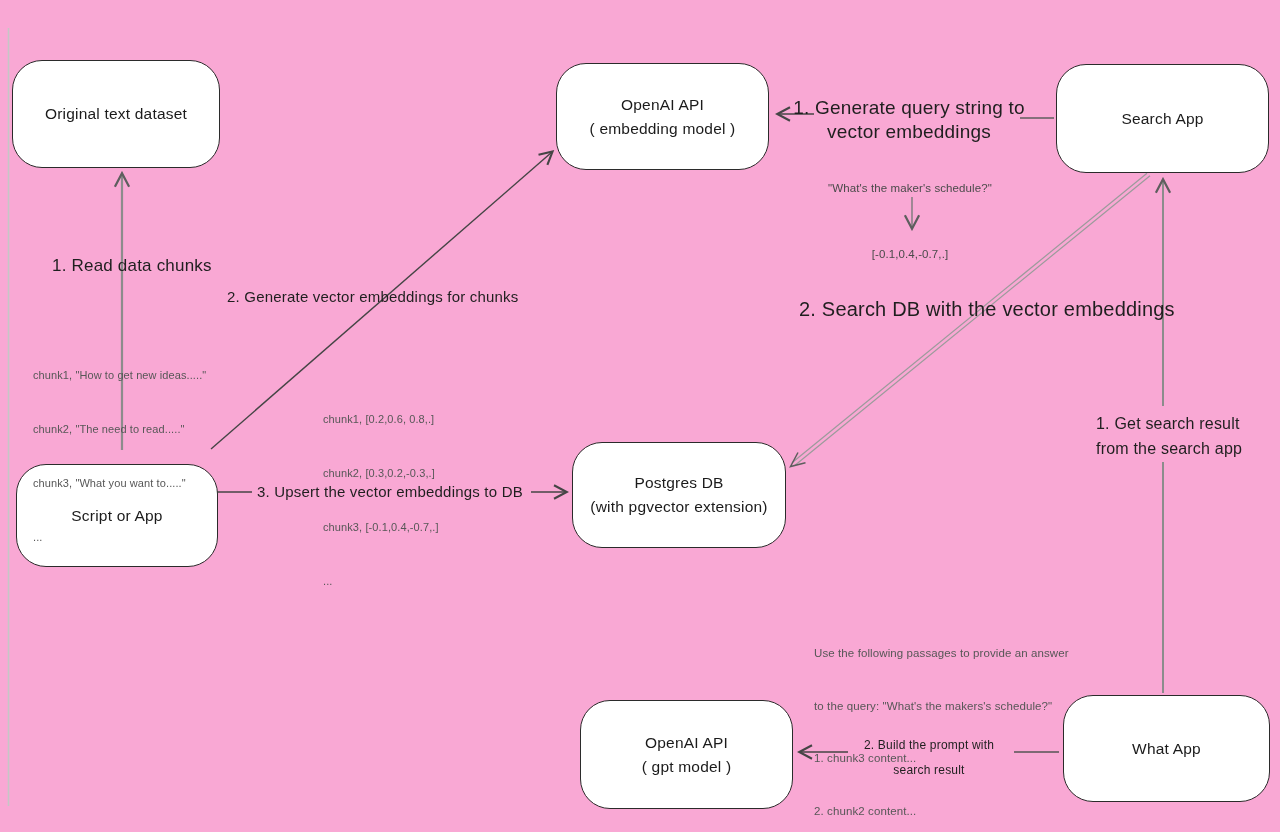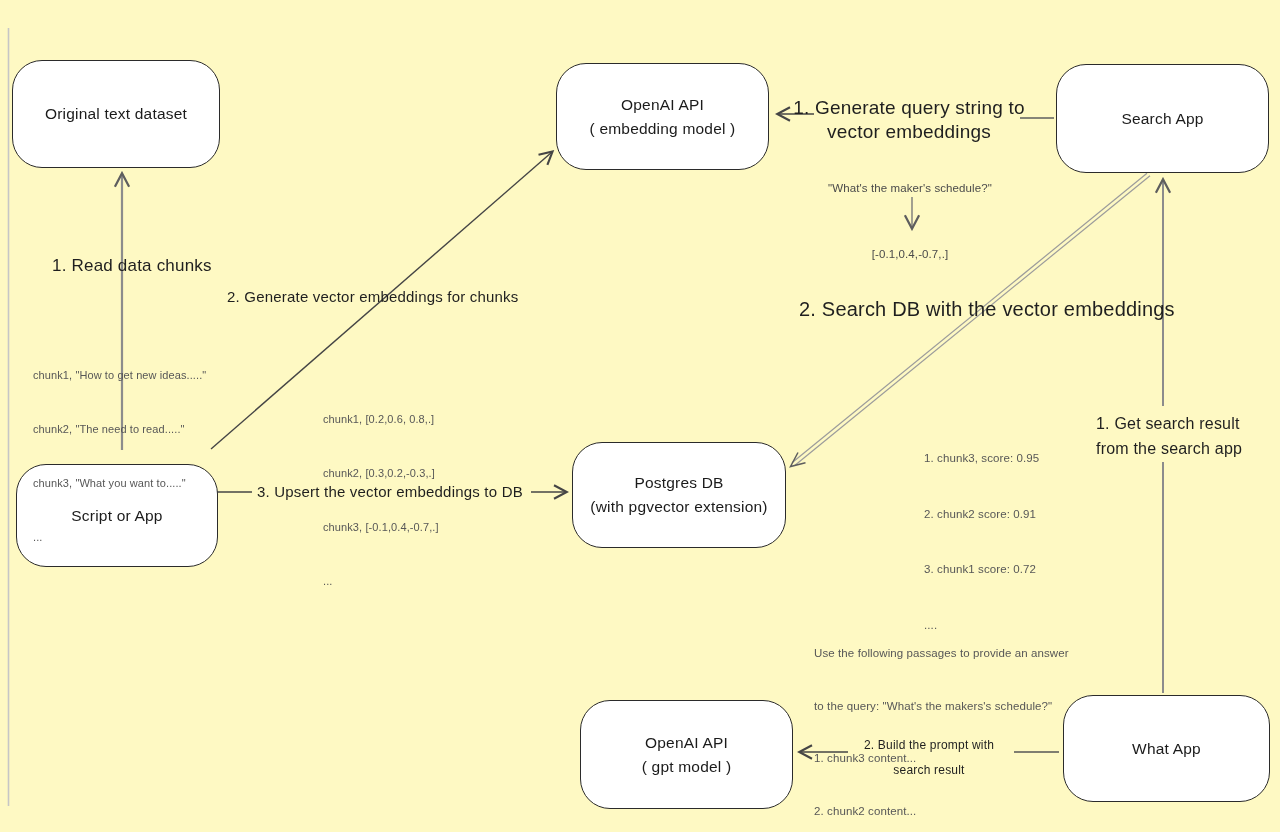--- a/index.html
+++ b/index.html
@@ -1,17 +1,17 @@
 <!DOCTYPE html>
 <html><head>
 <meta charset="utf-8">
 <style>
   html,body{margin:0;padding:0;background:#e8e8e8;}
   #canvas{
-    position:relative;width:1280px;height:832px;background:#fef9c3;
+    position:relative;width:1280px;height:832px;background:#f9a8d4;
     font-family:"Liberation Sans","DejaVu Sans",sans-serif;overflow:hidden;
   }
   #arrows{position:absolute;left:0;top:0;width:1280px;height:832px;pointer-events:none;}
   .box{
     position:absolute;display:flex;flex-direction:column;align-items:center;justify-content:center;
     background:#fff;border:1.7px solid #2b2b2b;border-radius:30px;
     color:#1b1b1b;font-size:15.5px;line-height:24px;text-align:center;letter-spacing:.2px;
   }
   .steplabel{position:absolute;color:#1f1f1f;white-space:nowrap;letter-spacing:.2px;}
   .stepblock{position:absolute;color:#1f1f1f;text-align:center;letter-spacing:.2px;}
@@ -121,26 +121,20 @@
     <div>chunk1, [0.2,0.6, 0.8,.]</div>
     <div>chunk2, [0.3,0.2,-0.3,.]</div>
     <div>chunk3, [-0.1,0.4,-0.7,.]</div>
     <div>...</div>
   </div>
 
   <div class="notecenter" style="left:800px;top:182px;width:220px;">"What's the maker's schedule?"</div>
 
   <div class="notecenter" style="left:800px;top:248px;width:220px;">[-0.1,0.4,-0.7,.]</div>
 
-  <div class="note" style="left:924px;top:412px;line-height:18.5px;font-size:11.5px;">
-    <div>1. chunk3, score: 0.95</div>
-    <div>2. chunk2 score: 0.91</div>
-    <div>3. chunk1 score: 0.72</div>
-    <div>....</div>
-  </div>
 
   <div class="note" style="left:814px;top:610px;line-height:17.5px;font-size:11.5px;">
     <div>Use the following passages to provide an answer</div>
     <div>to the query: "What's the makers's schedule?"</div>
     <div>1. chunk3 content...</div>
     <div>2. chunk2 content...</div>
   </div>
 
 </div>
 

